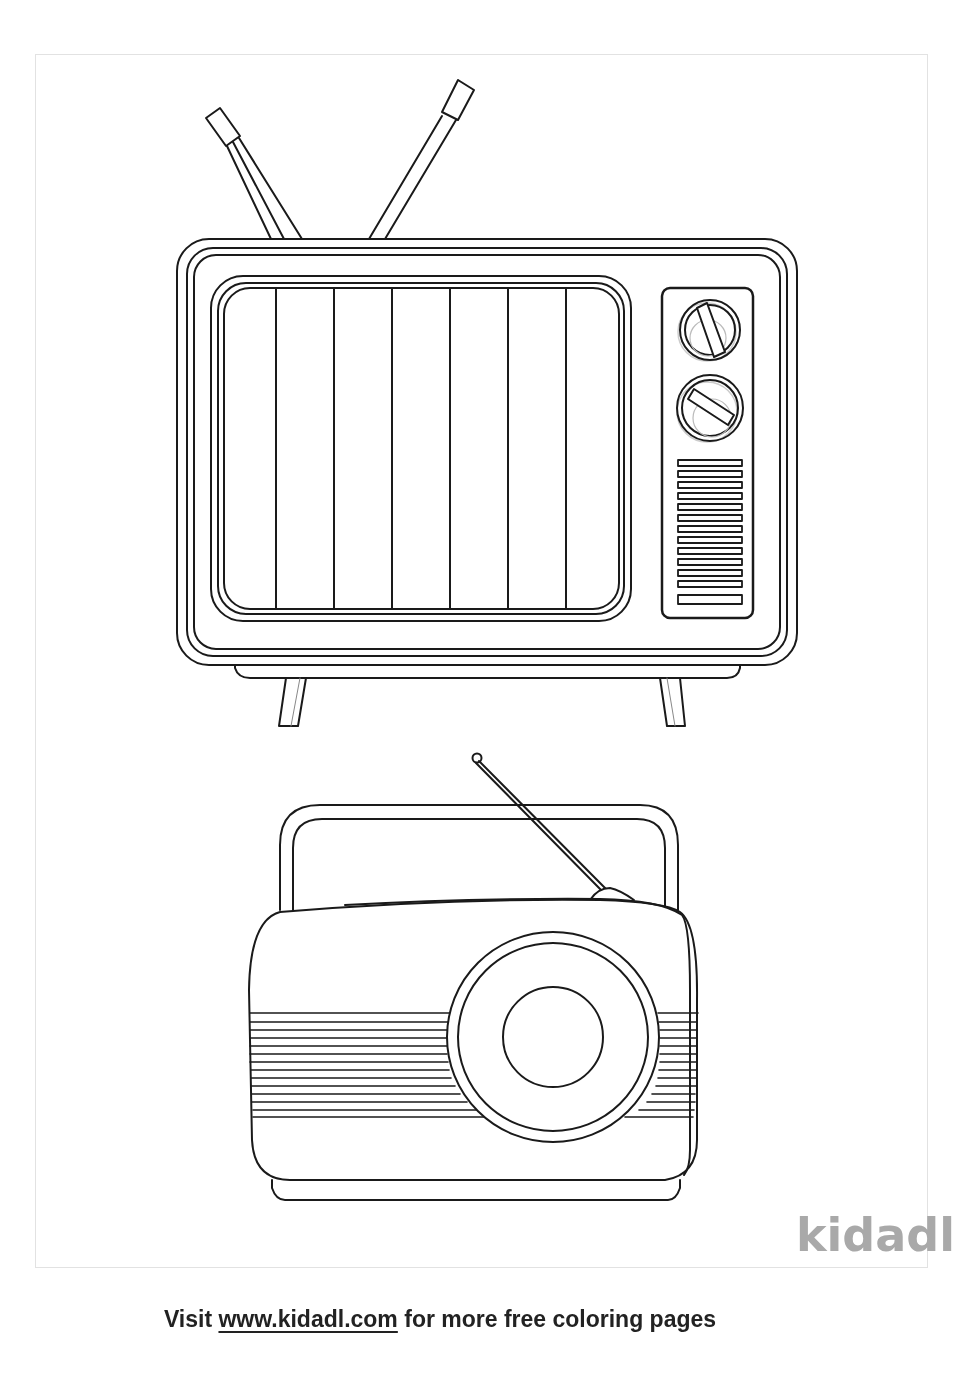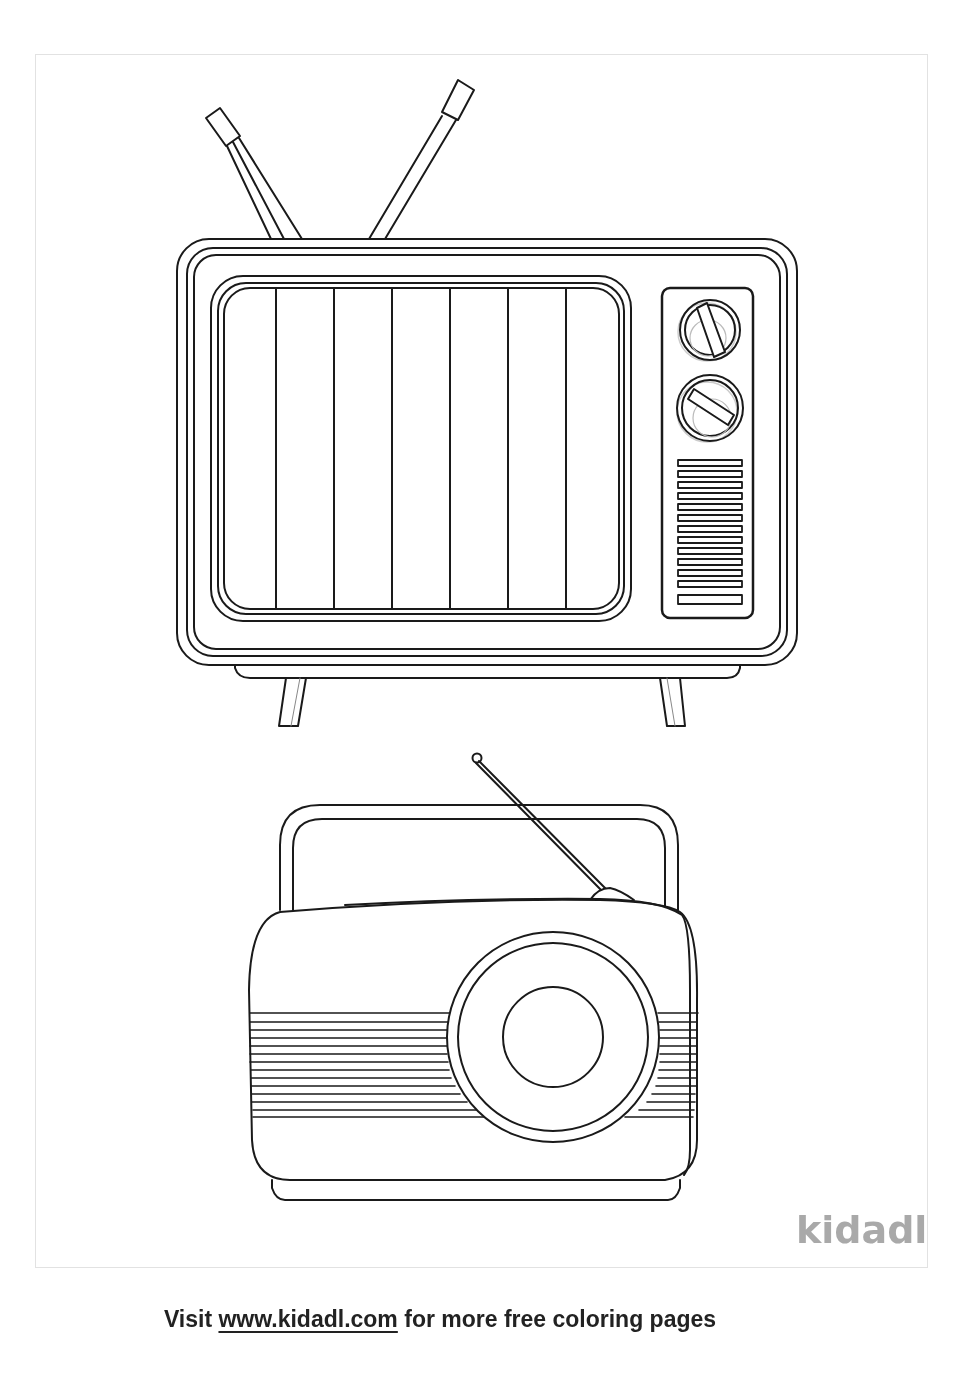--- a/index.html
+++ b/index.html
@@ -1,19 +1,19 @@
 <!DOCTYPE html>
 <html><head>
 <meta charset="utf-8">
 <style>
   html,body{margin:0;padding:0;background:#ffffff;}
   body{width:980px;height:1389px;position:relative;overflow:hidden;font-family:"Liberation Sans",sans-serif;}
   .frame{position:absolute;left:35px;top:54px;width:893px;height:1214px;border:1px solid #e2e2e2;box-sizing:border-box;background:#fff;}
   .art{position:absolute;left:0;top:0;}
-  .watermark{position:absolute;left:796px;top:1208px;font-size:38px;font-weight:bold;color:#a9a9a9;letter-spacing:0px;font-family:"DejaVu Sans",sans-serif;}
+  .watermark{position:absolute;left:796px;top:1208px;font-size:46px;font-weight:bold;color:#a9a9a9;letter-spacing:0px;font-family:"DejaVu Sans",sans-serif;}
   .footer{position:absolute;left:0;top:1306px;width:880px;text-align:center;font-size:23px;font-weight:bold;color:#222;font-family:"Liberation Sans",sans-serif;}
   .footer a{color:#222;text-decoration:underline;text-underline-offset:4px;text-decoration-thickness:2px;}
 </style>
 </head>
 <body>
 
 <div class="frame"></div>
 
 <svg class="art" width="980" height="1389" viewBox="0 0 980 1389" fill="none" stroke="#1a1a1a" stroke-width="2" stroke-linejoin="round" stroke-linecap="round">
 

